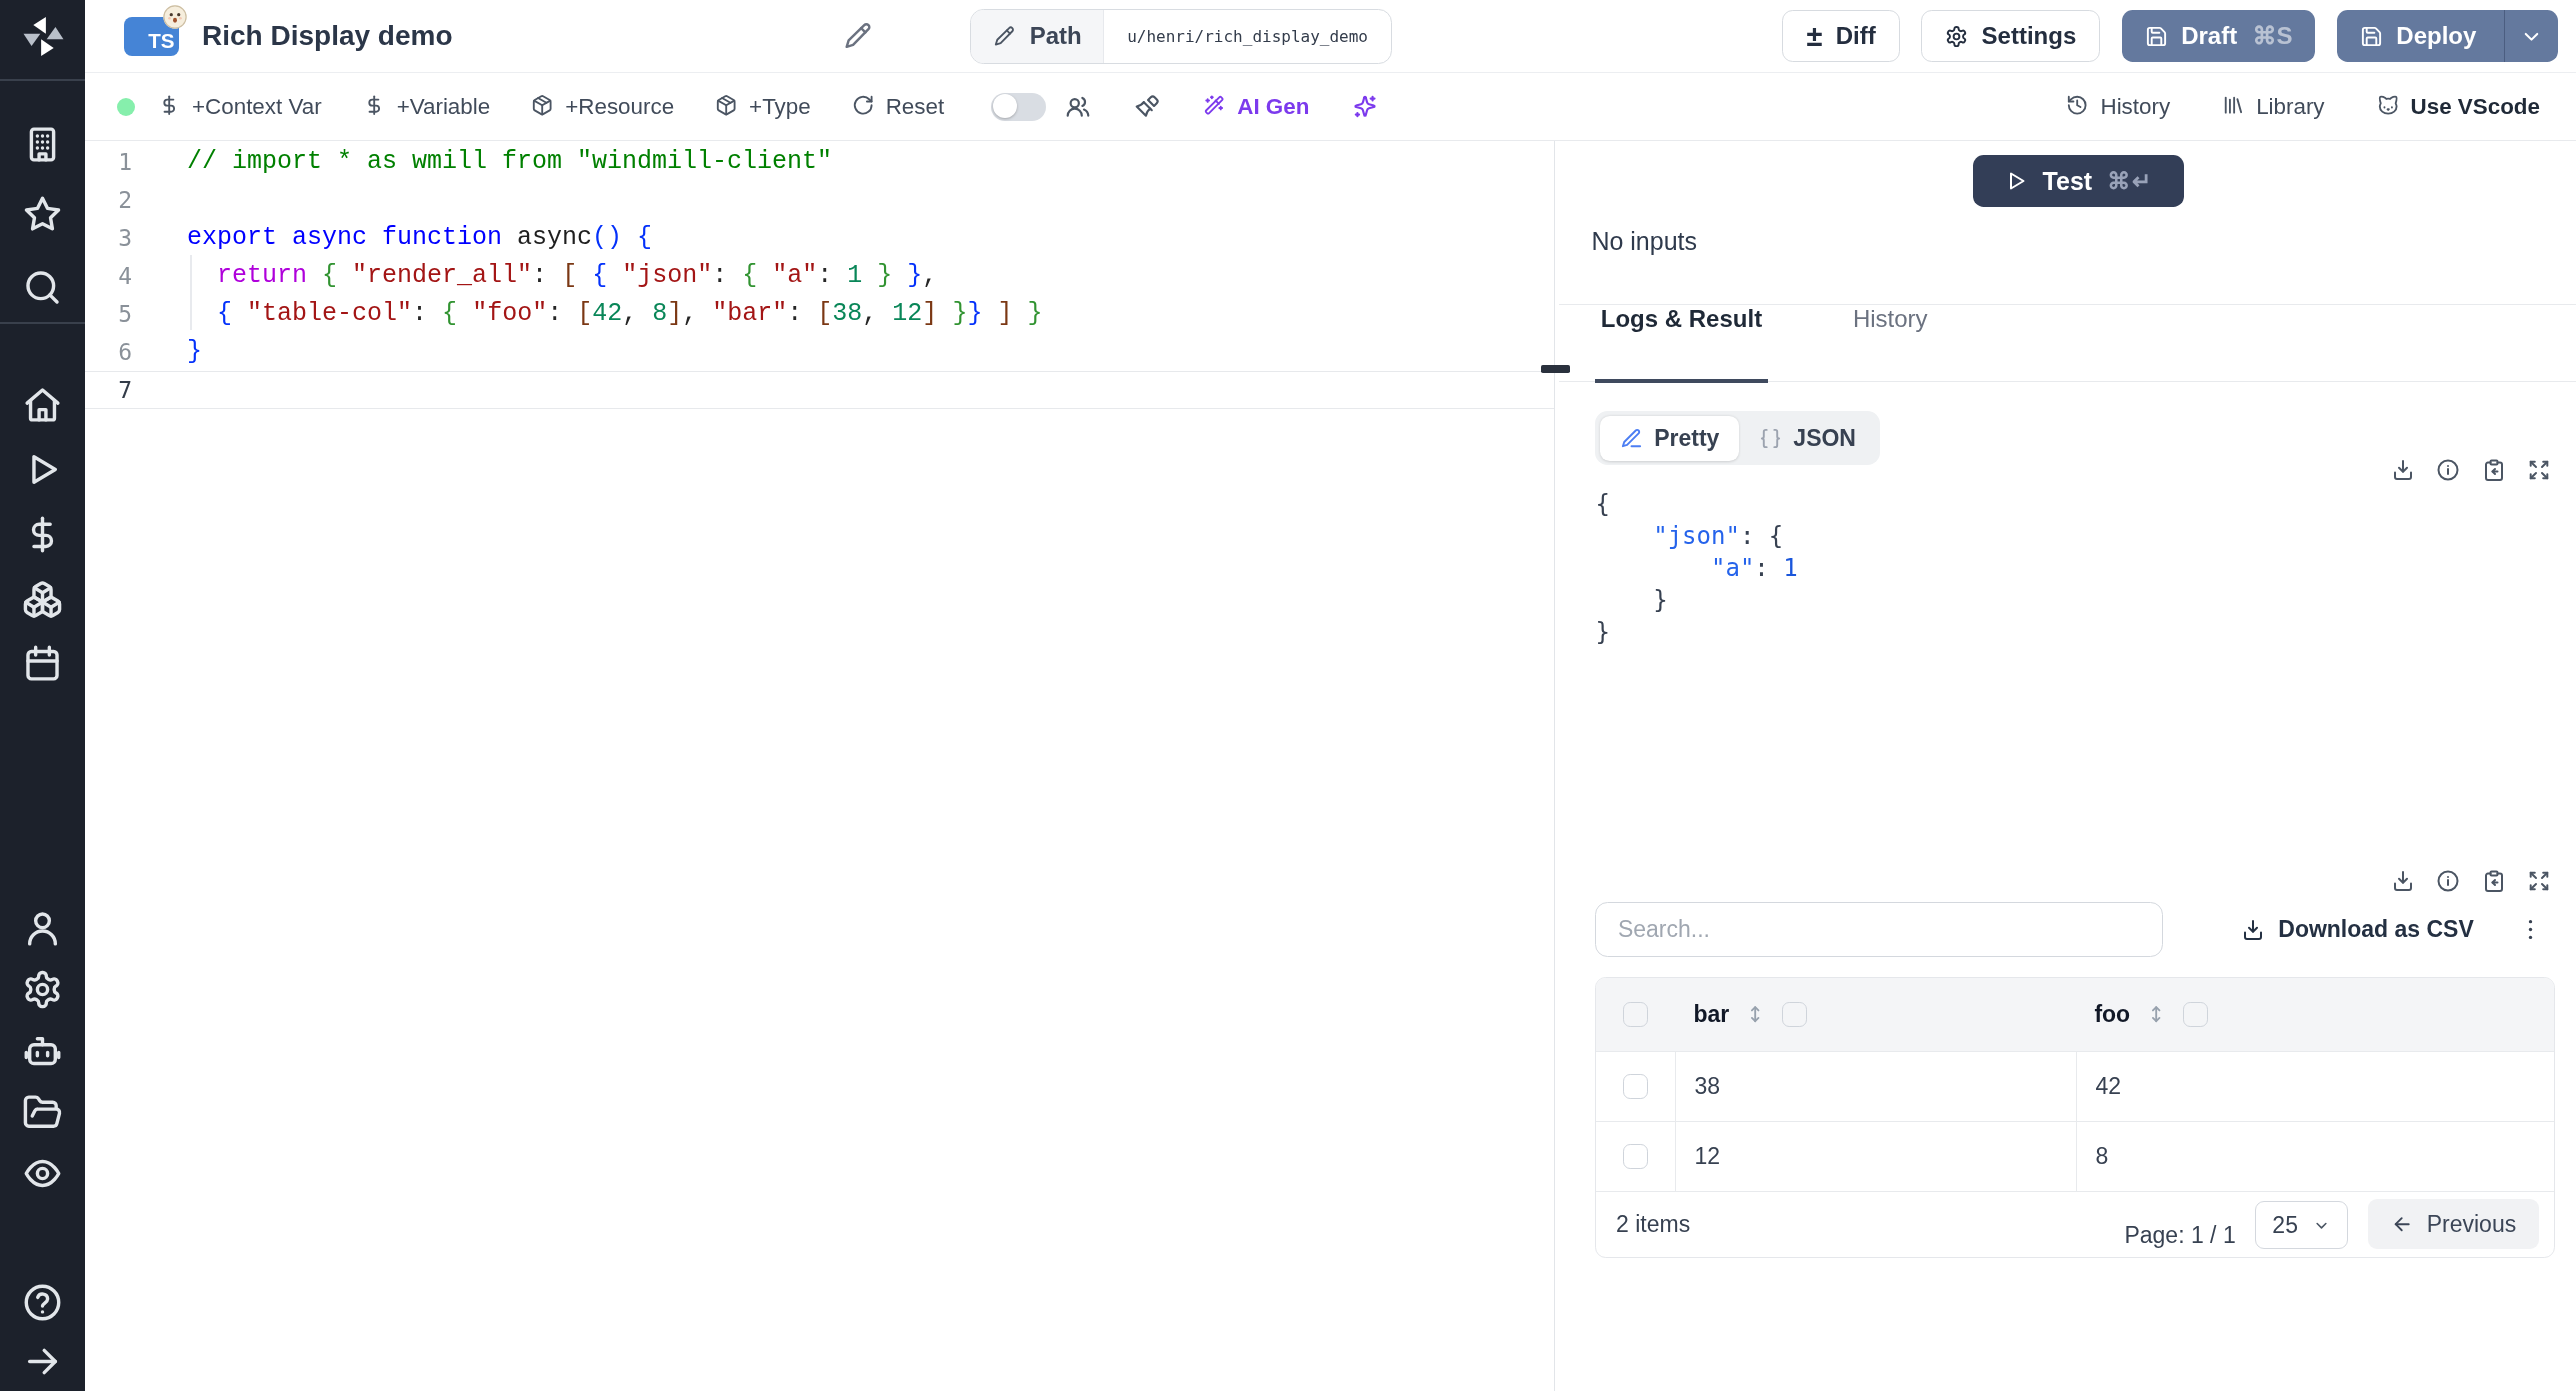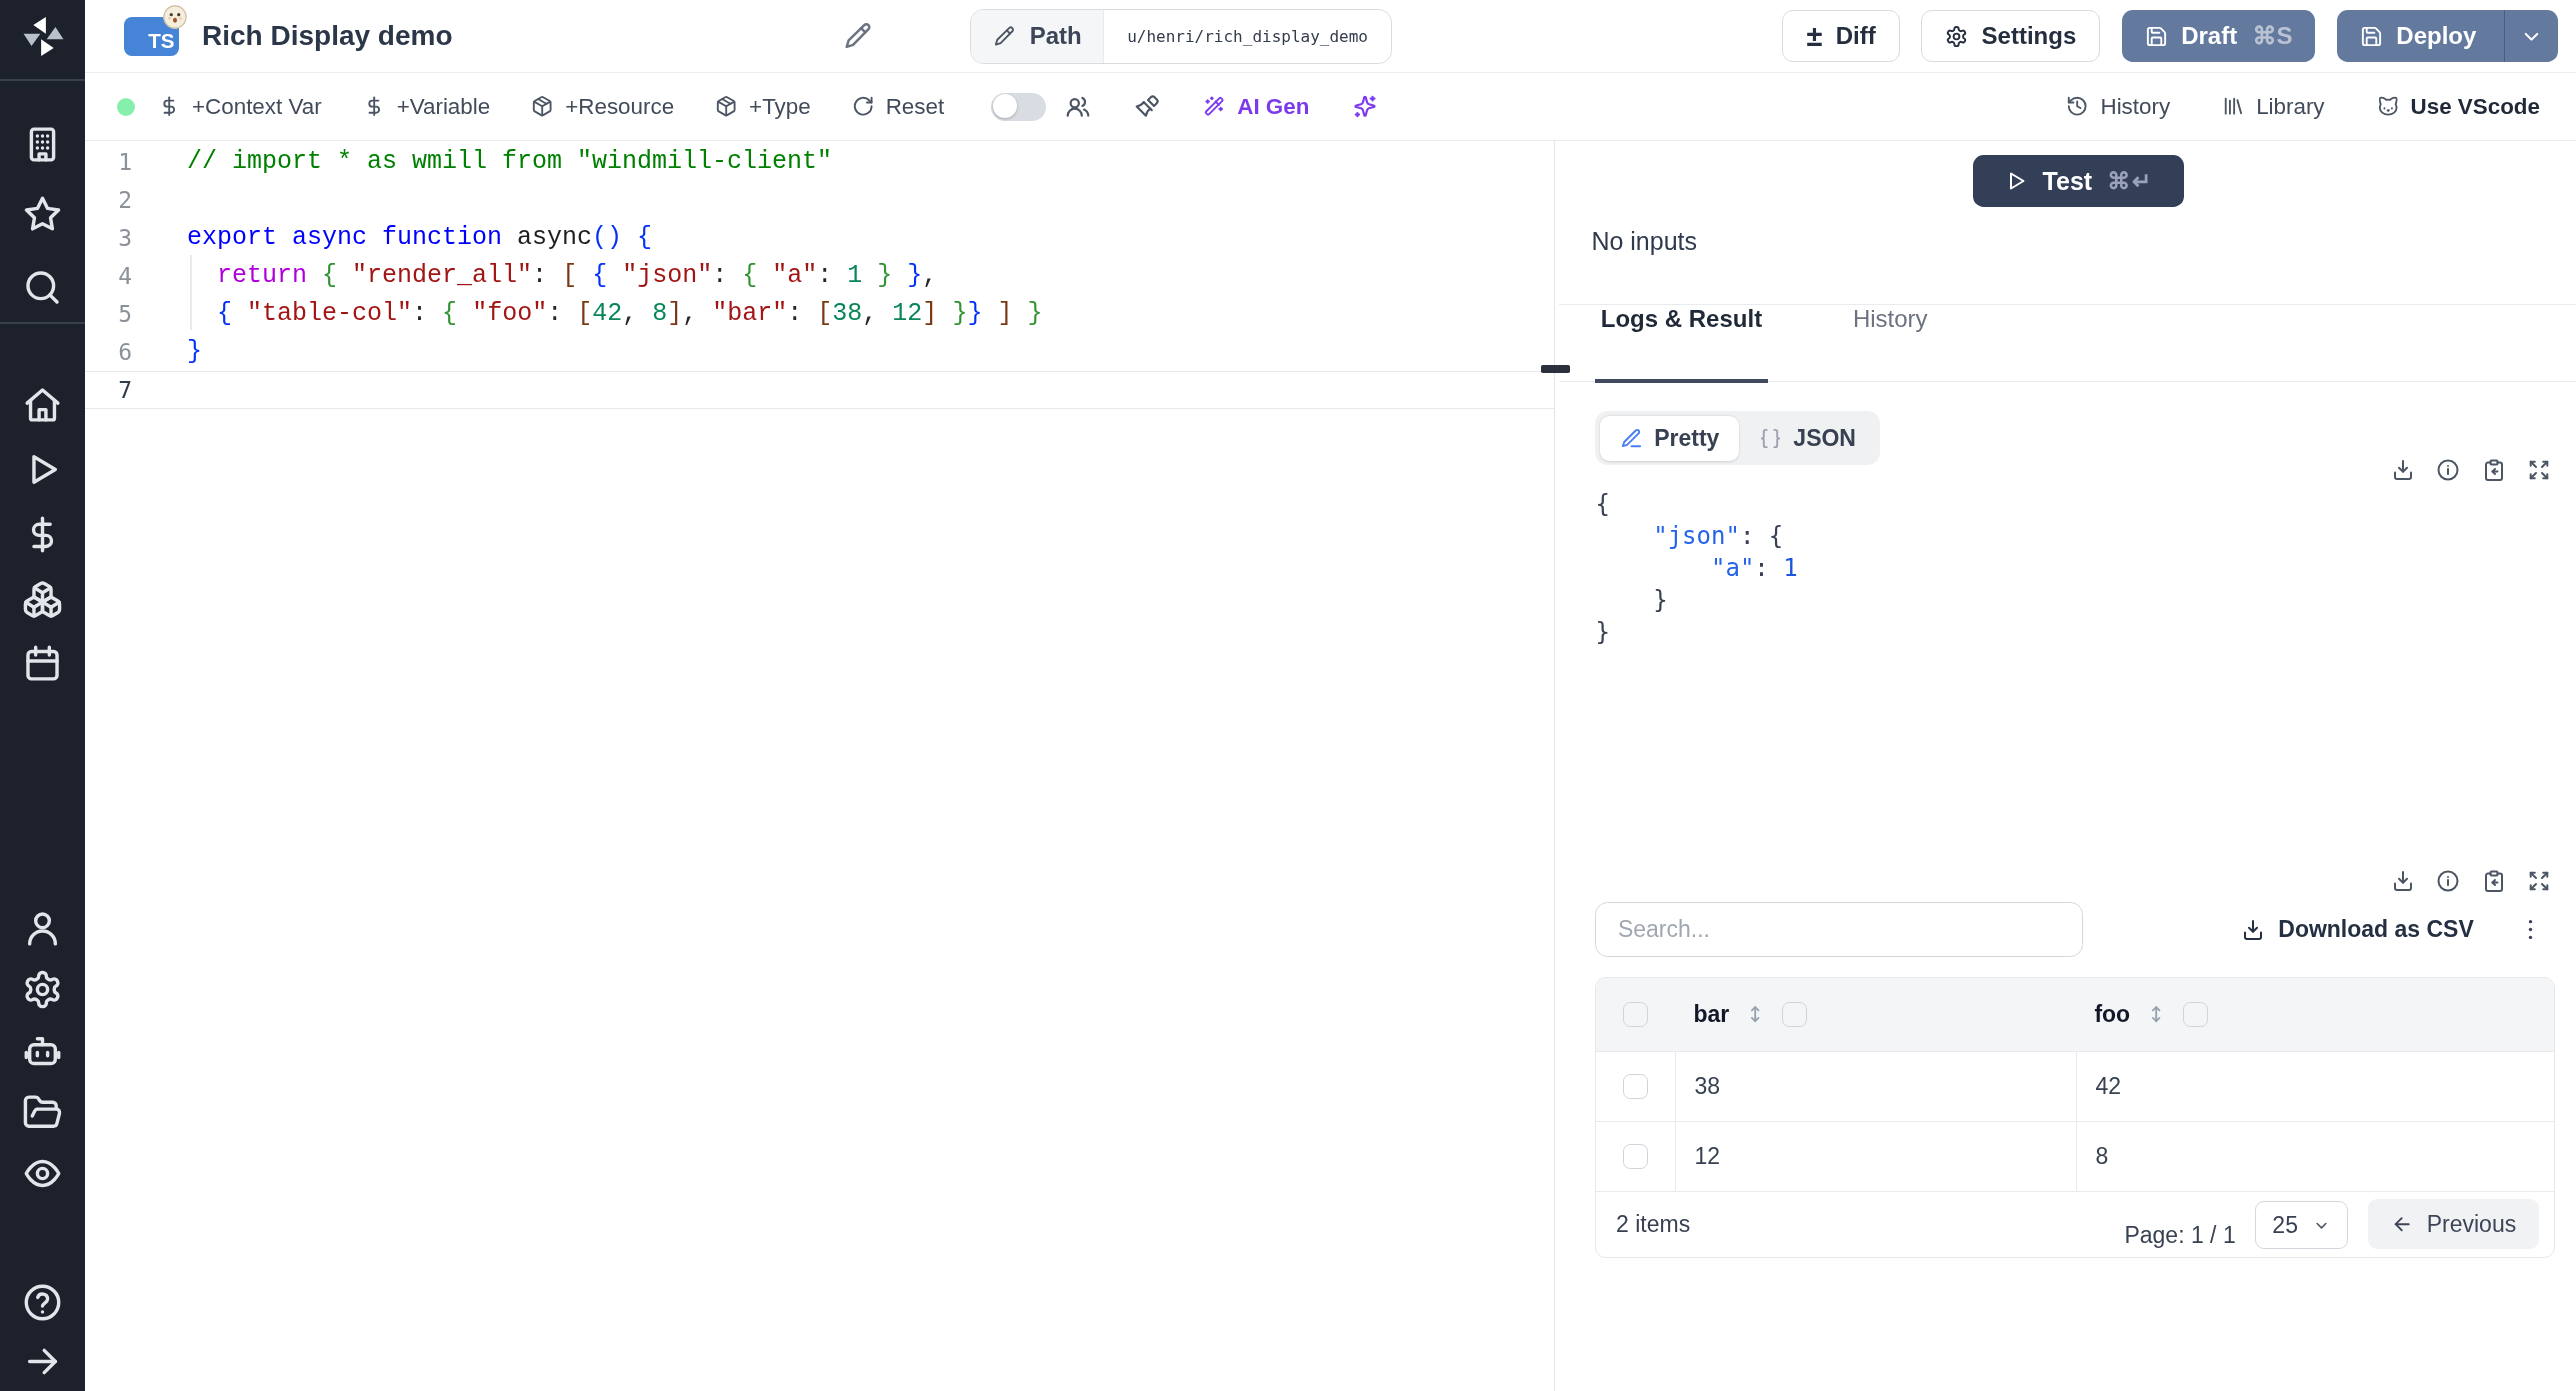--- a/index.html
+++ b/index.html
@@ -34,21 +34,21 @@
 .btn-slate{background:#64799e;border:none;color:#fff}
 .kbd{color:rgba(255,255,255,.55);font-weight:600;margin-left:1.8px}
 .deploy{padding-right:0}
 .deploy .chev{display:flex;align-items:center;justify-content:center;width:54px;align-self:stretch;border-left:1.8px solid rgba(28,42,72,.35);margin-left:14.3px;cursor:pointer}
 .deploy .chev .bic{width:25px;height:25px}
 
 
 .toolbar{height:68px;display:flex;align-items:center;background:#fff;border-bottom:1.8px solid #e8eaed;padding:0 36px 0 32px}
 .dot{width:18px;height:18px;border-radius:50%;background:#86efac;margin-right:23px;flex-shrink:0}
 #tb-items{display:flex;align-items:center}
-.tb-item{display:flex;align-items:center;gap:11.6px;color:#414b5a;font-size:22.4px;font-weight:500;margin-right:41px;cursor:pointer;white-space:nowrap}
+.tb-item{display:flex;gap:11.6px;color:#414b5a;font-size:22.4px;font-weight:500;margin-right:41px;cursor:pointer;white-space:nowrap}
 .tb-ic{width:22.4px;height:22.4px;color:#4b5563}
 .toggle{width:55px;height:28px;border-radius:14.3px;background:#d9dde3;position:relative;margin:0 19.7px 0 5.4px;cursor:pointer;flex-shrink:0}
 .toggle .knob{position:absolute;left:2.7px;top:1.8px;width:24px;height:24px;border-radius:50%;background:#fff;box-shadow:0 0.9px 2.7px rgba(0,0,0,.25)}
 .icon-btn{width:26px;height:26px;color:#4b5563;margin-right:43px;cursor:pointer;flex-shrink:0}
 .ai{color:#7c3aed;font-weight:700;margin-right:43px}
 .ai .tb-ic{color:#7c3aed}
 .sparkle{color:#7c3aed;margin-right:0}
 .tb-right{margin-left:auto;display:flex;align-items:center;gap:52px}
 .tb-right .tb-item{margin:0}
 .tb-right .bold{font-weight:700;color:#1f2937}
@@ -96,21 +96,21 @@
 .icon-row .aic{width:24px;height:24px;cursor:pointer}
 .icon-row.r1{top:76px}
 .icon-row.r2{top:487px}
 
 
 .json-view{margin-top:23px;font-family:"DejaVu Sans Mono","Liberation Mono",monospace;font-size:24px;line-height:32px;white-space:pre}
 .jp{color:#374151}.jk{color:#2563eb}.jv{color:#1a56db}
 
 
 .search-row{margin-top:254px;display:flex;align-items:center}
-.search-input{width:488px;height:55px;border:1.8px solid #d4d8de;border-radius:12.5px;padding:0 21.5px;font-family:inherit;font-size:23px;color:#374151;outline:none;background:#fff}
+.search-input{width:568px;height:55px;border:1.8px solid #d4d8de;border-radius:12.5px;padding:0 21.5px;font-family:inherit;font-size:23px;color:#374151;outline:none;background:#fff}
 .search-input::placeholder{color:#a0a7b1}
 .csv-btn{margin-left:auto;display:flex;align-items:center;gap:13.4px;background:none;border:none;font-family:inherit;font-size:23px;font-weight:600;color:#243042;cursor:pointer}
 .csv-btn .bic{width:24px;height:24px}
 .kebab{width:27px;height:27px;color:#374151;margin:0 10.7px 0 43px;cursor:pointer}
 
 
 .table-wrap{margin-top:19.7px;border:1.8px solid #e5e7eb;border-radius:10.7px;overflow:hidden;background:#fff}
 .t-header{display:flex;align-items:stretch;background:#f4f5f7;height:73px}
 .w-check{width:79px;display:flex;align-items:center;justify-content:center;flex-shrink:0}
 .w-bar{width:401px;flex-shrink:0}

